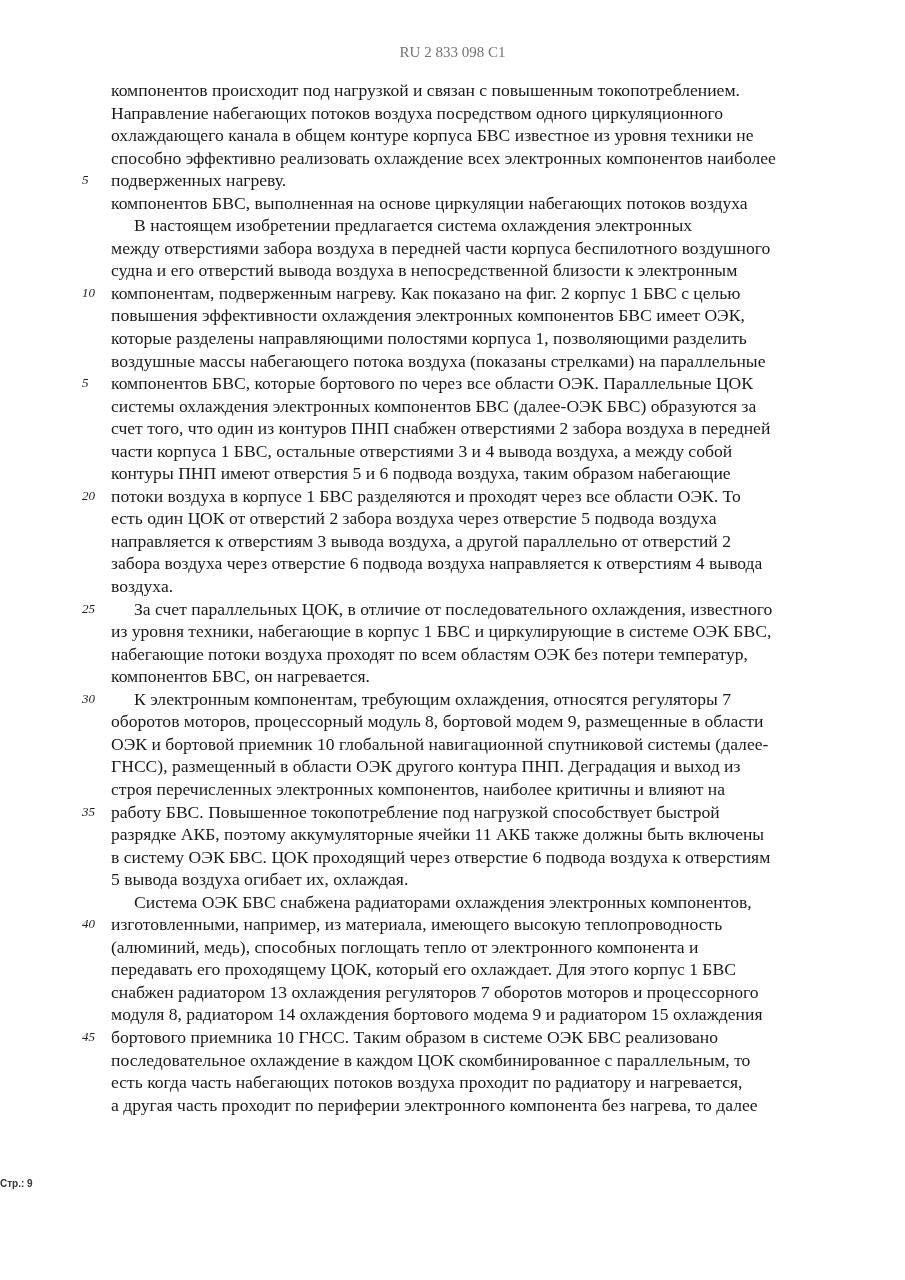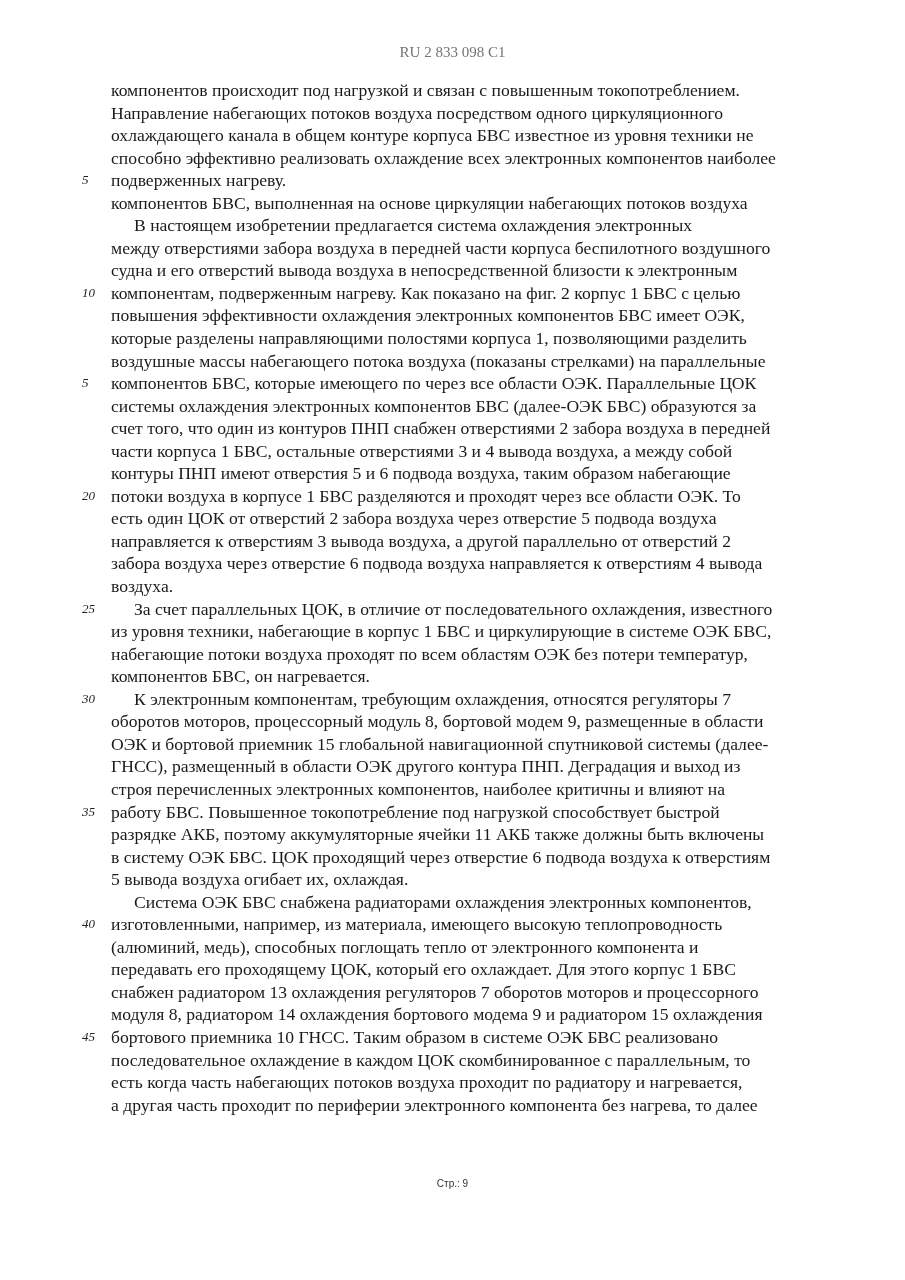--- a/index.html
+++ b/index.html
@@ -5,59 +5,59 @@
   html, body { margin:0; padding:0; background:#ffffff; }
   body { width:905px; height:1280px; position:relative; overflow:hidden; }
   .header { position:absolute; top:44px; left:0; width:905px; text-align:center;
     font-family:"Liberation Serif", serif; font-size:15px; color:#737373; letter-spacing:0px; }
   .body-text { position:absolute; top:79px; left:111px; width:720px; }
   .line { position:relative; height:22.55px; line-height:22.55px;
     font-family:"Liberation Serif", serif; font-size:17.6px; color:#1a1a1a; white-space:nowrap; }
   .line.indent .txt { padding-left:23px; }
   .lnum { position:absolute; left:-29px; top:0; width:16px; text-align:left;
     font-family:"Liberation Serif", serif; font-style:italic; font-size:13px; color:#222; }
-  .footer { position:absolute; top:1178px; left:0; width:905px; text-align:center;
-    font-family:"Liberation Sans", sans-serif; font-size:10px; color:#333; }
+  .footer { position:absolute; top:1178px; left:0; width:905px; 
+    font-family:"Liberation Sans", sans-serif; font-size:10px; color:#333;font-weight:bold; }
 </style>
 </head>
 <body>
 
 <div class="header">RU   2 833 098  C1</div>
 
 <div class="body-text" id="body-text">
     <div class="line"><span class="lnum"></span><span class="txt">компонентов происходит под нагрузкой и связан с повышенным токопотреблением.</span></div>
     <div class="line"><span class="lnum"></span><span class="txt">Направление набегающих потоков воздуха посредством одного циркуляционного</span></div>
     <div class="line"><span class="lnum"></span><span class="txt">охлаждающего канала в общем контуре корпуса БВС известное из уровня техники не</span></div>
     <div class="line"><span class="lnum"></span><span class="txt">способно эффективно реализовать охлаждение всех электронных компонентов наиболее</span></div>
     <div class="line"><span class="lnum">5</span><span class="txt">подверженных нагреву.</span></div>
     <div class="line"><span class="lnum"></span><span class="txt">компонентов БВС, выполненная на основе циркуляции набегающих потоков воздуха</span></div>
     <div class="line indent"><span class="lnum"></span><span class="txt">В настоящем изобретении предлагается система охлаждения электронных</span></div>
     <div class="line"><span class="lnum"></span><span class="txt">между отверстиями забора воздуха в передней части корпуса беспилотного воздушного</span></div>
     <div class="line"><span class="lnum"></span><span class="txt">судна и его отверстий вывода воздуха в непосредственной близости к электронным</span></div>
     <div class="line"><span class="lnum">10</span><span class="txt">компонентам, подверженным нагреву. Как показано на фиг. 2 корпус 1 БВС с целью</span></div>
     <div class="line"><span class="lnum"></span><span class="txt">повышения эффективности охлаждения электронных компонентов БВС имеет ОЭК,</span></div>
     <div class="line"><span class="lnum"></span><span class="txt">которые разделены направляющими полостями корпуса 1, позволяющими разделить</span></div>
     <div class="line"><span class="lnum"></span><span class="txt">воздушные массы набегающего потока воздуха (показаны стрелками) на параллельные</span></div>
-    <div class="line"><span class="lnum">5</span><span class="txt">компонентов БВС, которые имеющего по через все области ОЭК. Параллельные ЦОК</span></div>
+    <div class="line"><span class="lnum">5</span><span class="txt">компонентов БВС, которые бортового по через все области ОЭК. Параллельные ЦОК</span></div>
     <div class="line"><span class="lnum"></span><span class="txt">системы охлаждения электронных компонентов БВС (далее-ОЭК БВС) образуются за</span></div>
     <div class="line"><span class="lnum"></span><span class="txt">счет того, что один из контуров ПНП снабжен отверстиями 2 забора воздуха в передней</span></div>
     <div class="line"><span class="lnum"></span><span class="txt">части корпуса 1 БВС, остальные отверстиями 3 и 4 вывода воздуха, а между собой</span></div>
     <div class="line"><span class="lnum"></span><span class="txt">контуры ПНП имеют отверстия 5 и 6 подвода воздуха, таким образом набегающие</span></div>
     <div class="line"><span class="lnum">20</span><span class="txt">потоки воздуха в корпусе 1 БВС разделяются и проходят через все области ОЭК. То</span></div>
     <div class="line"><span class="lnum"></span><span class="txt">есть один ЦОК от отверстий 2 забора воздуха через отверстие 5 подвода воздуха</span></div>
     <div class="line"><span class="lnum"></span><span class="txt">направляется к отверстиям 3 вывода воздуха, а другой параллельно от отверстий 2</span></div>
     <div class="line"><span class="lnum"></span><span class="txt">забора воздуха через отверстие 6 подвода воздуха направляется к отверстиям 4 вывода</span></div>
     <div class="line"><span class="lnum"></span><span class="txt">воздуха.</span></div>
     <div class="line indent"><span class="lnum">25</span><span class="txt">За счет параллельных ЦОК, в отличие от последовательного охлаждения, известного</span></div>
     <div class="line"><span class="lnum"></span><span class="txt">из уровня техники, набегающие в корпус 1 БВС и циркулирующие в системе ОЭК БВС,</span></div>
     <div class="line"><span class="lnum"></span><span class="txt">набегающие потоки воздуха проходят по всем областям ОЭК без потери температур,</span></div>
     <div class="line"><span class="lnum"></span><span class="txt">компонентов БВС, он нагревается.</span></div>
     <div class="line indent"><span class="lnum">30</span><span class="txt">К электронным компонентам, требующим охлаждения, относятся регуляторы 7</span></div>
     <div class="line"><span class="lnum"></span><span class="txt">оборотов моторов, процессорный модуль 8, бортовой модем 9, размещенные в области</span></div>
-    <div class="line"><span class="lnum"></span><span class="txt">ОЭК и бортовой приемник 15 глобальной навигационной спутниковой системы (далее-</span></div>
+    <div class="line"><span class="lnum"></span><span class="txt">ОЭК и бортовой приемник 10 глобальной навигационной спутниковой системы (далее-</span></div>
     <div class="line"><span class="lnum"></span><span class="txt">ГНСС), размещенный в области ОЭК другого контура ПНП. Деградация и выход из</span></div>
     <div class="line"><span class="lnum"></span><span class="txt">строя перечисленных электронных компонентов, наиболее критичны и влияют на</span></div>
     <div class="line"><span class="lnum">35</span><span class="txt">работу БВС. Повышенное токопотребление под нагрузкой способствует быстрой</span></div>
     <div class="line"><span class="lnum"></span><span class="txt">разрядке АКБ, поэтому аккумуляторные ячейки 11 АКБ также должны быть включены</span></div>
     <div class="line"><span class="lnum"></span><span class="txt">в систему ОЭК БВС. ЦОК проходящий через отверстие 6 подвода воздуха к отверстиям</span></div>
     <div class="line"><span class="lnum"></span><span class="txt">5 вывода воздуха огибает их, охлаждая.</span></div>
     <div class="line indent"><span class="lnum"></span><span class="txt">Система ОЭК БВС снабжена радиаторами охлаждения электронных компонентов,</span></div>
     <div class="line"><span class="lnum">40</span><span class="txt">изготовленными, например, из материала, имеющего высокую теплопроводность</span></div>
     <div class="line"><span class="lnum"></span><span class="txt">(алюминий, медь), способных поглощать тепло от электронного компонента и</span></div>
     <div class="line"><span class="lnum"></span><span class="txt">передавать его проходящему ЦОК, который его охлаждает. Для этого корпус 1 БВС</span></div>

